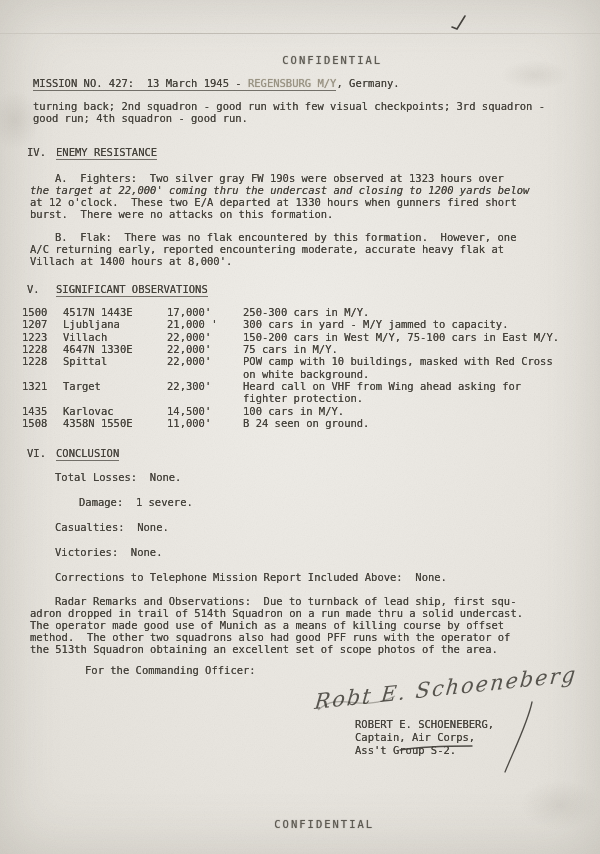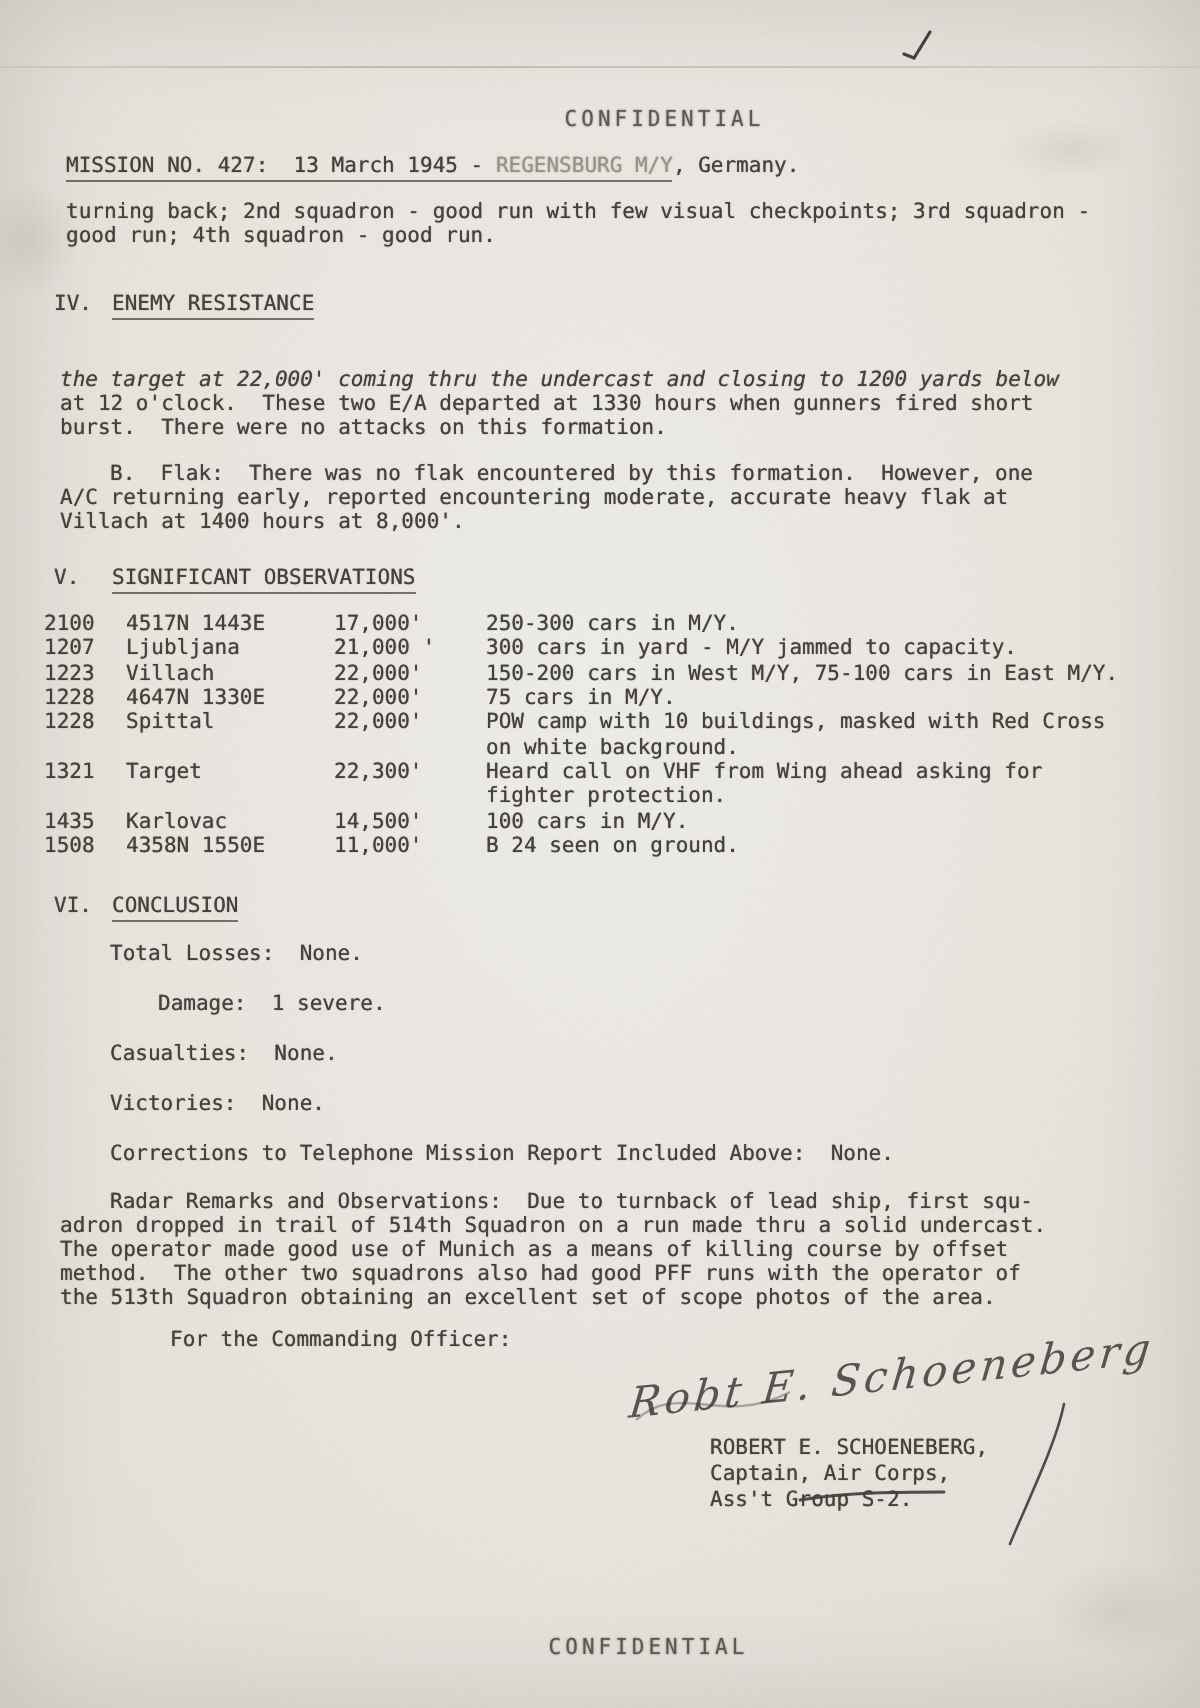--- a/index.html
+++ b/index.html
@@ -68,31 +68,32 @@
     <span>CONFIDENTIAL</span>
   </div>
 
   <div class="ln" style="left:33px;top:77px;text-align:center;"><span class="u">MISSION NO. 427:  13 March 1945 - </span><span class="u faded">REGENSBURG M/Y</span><span>, Germany.</span></div>
 
   <div class="ln" style="left:33px;top:100px;"><span>turning back; 2nd squadron - good run with few visual checkpoints; 3rd squadron -</span></div>
   <div class="ln" style="left:33px;top:112px;"><span>good run; 4th squadron - good run.</span></div>
 
   <div class="ln" style="left:27px;top:146px;"><span class="numeral">IV.</span><span class="u">ENEMY RESISTANCE</span></div>
 
+  <div class="ln" style="left:55px;top:172px;"><span>A.  Fighters:  Two silver gray FW 190s were observed at 1323 hours over</span></div>
   <div class="ln" style="left:30px;top:184px;font-style:italic;"><span>the target at 22,000' coming thru the undercast and closing to 1200 yards below</span></div>
   <div class="ln" style="left:30px;top:196px;"><span>at 12 o'clock.  These two E/A departed at 1330 hours when gunners fired short</span></div>
   <div class="ln" style="left:55px;top:231px;"><span>B.  Flak:  There was no flak encountered by this formation.  However, one</span></div>
 
   <div class="ln" style="left:30px;top:208px;"><span>burst.  There were no attacks on this formation.</span></div>
   <div class="ln" style="left:30px;top:243px;"><span>A/C returning early, reported encountering moderate, accurate heavy flak at</span></div>
   <div class="ln" style="left:30px;top:255px;"><span>Villach at 1400 hours at 8,000'.</span></div>
 
   <div class="ln" style="left:27px;top:283px;"><span class="numeral">V.</span><span class="u">SIGNIFICANT OBSERVATIONS</span></div>
 
-  <div class="ln" style="left:22px;top:306px;"><span class="col-time">2100</span><span class="col-loc">4517N 1443E</span><span class="col-alt">17,000'</span><span>250-300 cars in M/Y.</span></div>
+  <div class="ln" style="left:22px;top:306px;"><span class="col-time">1500</span><span class="col-loc">4517N 1443E</span><span class="col-alt">17,000'</span><span>250-300 cars in M/Y.</span></div>
   <div class="ln" style="left:22px;top:318px;"><span class="col-time">1207</span><span class="col-loc">Ljubljana</span><span class="col-alt">21,000 '</span><span>300 cars in yard - M/Y jammed to capacity.</span></div>
   <div class="ln" style="left:22px;top:331px;"><span class="col-time">1223</span><span class="col-loc">Villach</span><span class="col-alt">22,000'</span><span>150-200 cars in West M/Y, 75-100 cars in East M/Y.</span></div>
   <div class="ln" style="left:22px;top:343px;"><span class="col-time">1228</span><span class="col-loc">4647N 1330E</span><span class="col-alt">22,000'</span><span>75 cars in M/Y.</span></div>
   <div class="ln" style="left:22px;top:355px;"><span class="col-time">1228</span><span class="col-loc">Spittal</span><span class="col-alt">22,000'</span><span>POW camp with 10 buildings, masked with Red Cross</span></div>
   <div class="ln" style="left:22px;top:368px;"><span class="col-time"></span><span class="col-loc"></span><span class="col-alt"></span><span>on white background.</span></div>
   <div class="ln" style="left:22px;top:380px;"><span class="col-time">1321</span><span class="col-loc">Target</span><span class="col-alt">22,300'</span><span>Heard call on VHF from Wing ahead asking for</span></div>
   <div class="ln" style="left:22px;top:392px;"><span class="col-time"></span><span class="col-loc"></span><span class="col-alt"></span><span>fighter protection.</span></div>
   <div class="ln" style="left:22px;top:405px;"><span class="col-time">1435</span><span class="col-loc">Karlovac</span><span class="col-alt">14,500'</span><span>100 cars in M/Y.</span></div>
   <div class="ln" style="left:22px;top:417px;"><span class="col-time">1508</span><span class="col-loc">4358N 1550E</span><span class="col-alt">11,000'</span><span>B 24 seen on ground.</span></div>
 

